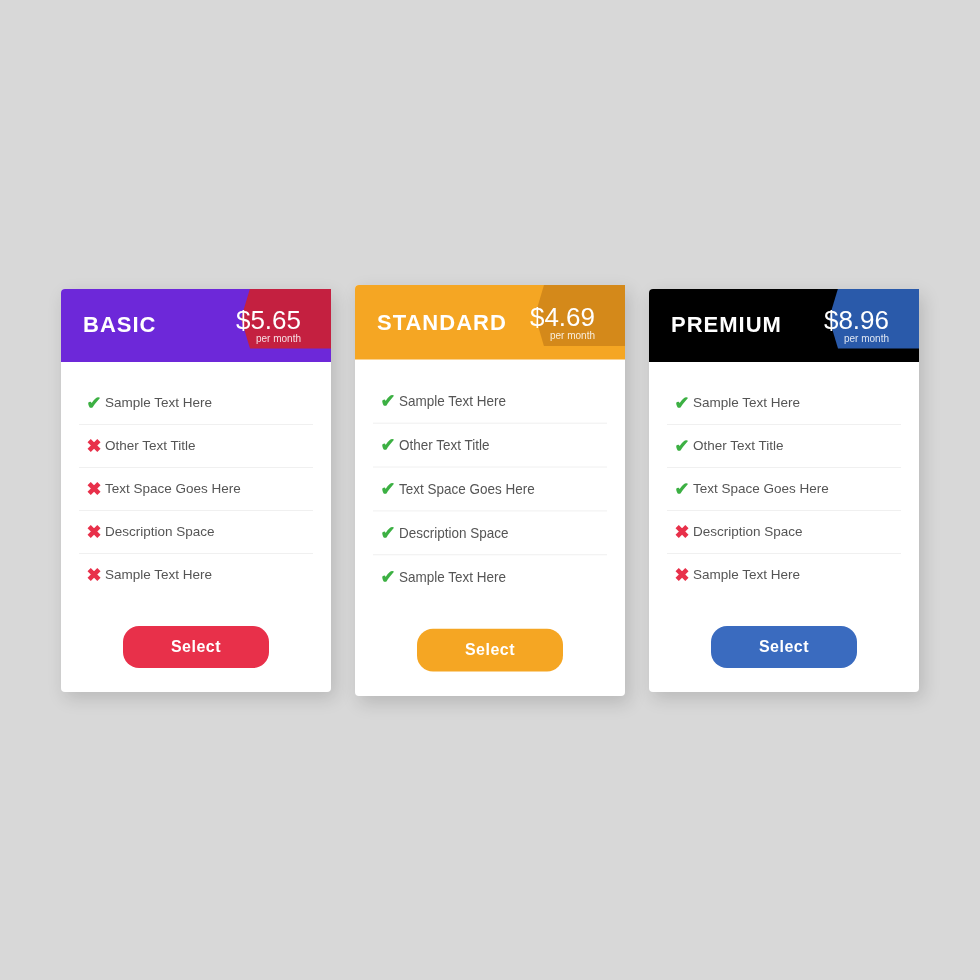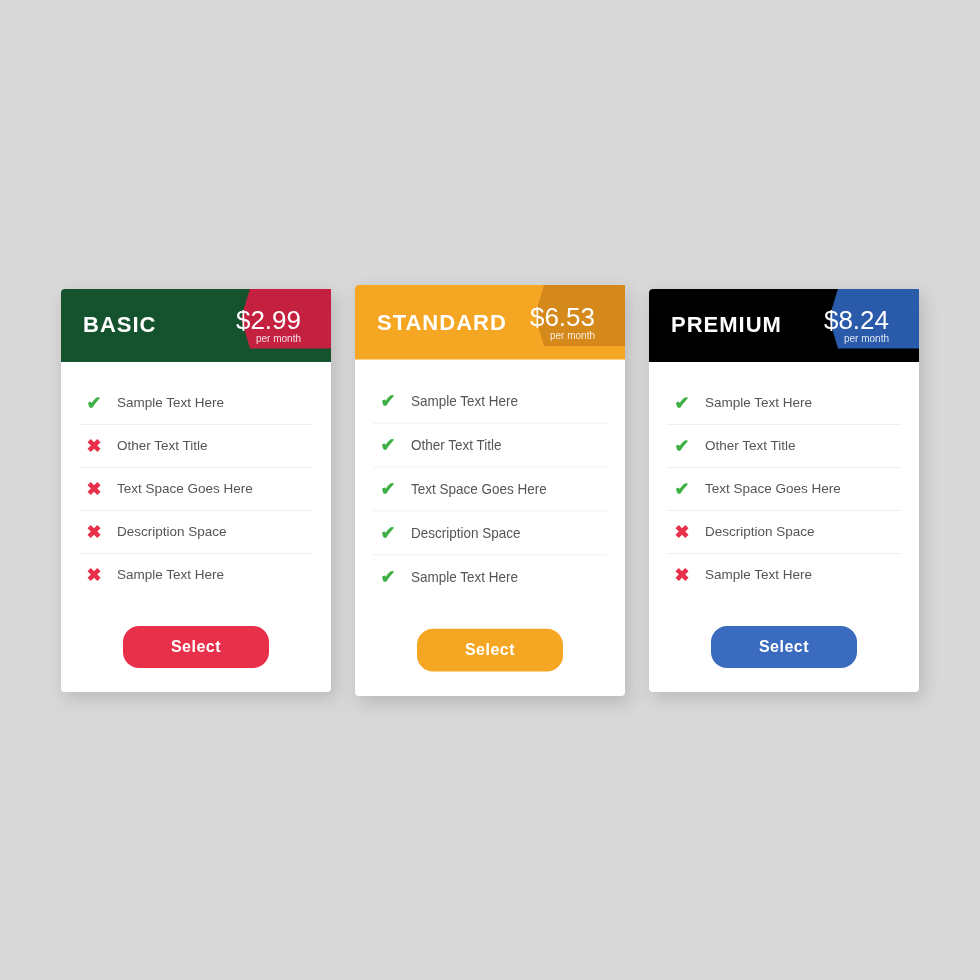--- a/index.html
+++ b/index.html
@@ -35,21 +35,21 @@
 
     .card-header {
       display: flex;
       align-items: center;
       justify-content: space-between;
       padding: 18px 22px;
       border-radius: 4px 4px 0 0;
       position: relative;
     }
 
-    .card-header.basic { background-color: #14532d; }
+    .card-header.basic { background-color: #6d28d9; }
     .card-header.standard { background-color: #f5a623; }
     .card-header.premium { background-color: #000000; }
 
     .plan-name {
       color: #ffffff;
       font-size: 22px;
       font-weight: 800;
       letter-spacing: 1px;
       text-transform: uppercase;
     }
@@ -99,21 +99,20 @@
     }
 
     .features-list {
       padding: 20px 18px 16px 18px;
       flex: 1;
     }
 
     .feature-item {
       display: flex;
       align-items: center;
-      gap: 12px;
       padding: 10px 4px;
       border-bottom: 1px solid #f0f0f0;
     }
 
     .feature-item:last-child {
       border-bottom: none;
     }
 
     .feature-icon {
       width: 22px;
@@ -169,21 +168,21 @@
   </style>
 </head>
 <body>
 
 <div class="pricing-container">
 <div class="pricing-card">
       <div class="card-header basic">
         <span class="plan-name">BASIC</span>
         <div class="price-ribbon basic">
           <div class="price-inner">
-            <div class="price-amount">$2.99</div>
+            <div class="price-amount">$5.65</div>
             <span class="price-period">per month</span>
           </div>
         </div>
       </div>
       <div class="features-list">
         <div class="feature-item">
           <span class="feature-icon icon-check check-mark"></span>
           <span class="feature-text">Sample Text Here</span>
         </div>
         <div class="feature-item">
@@ -205,21 +204,21 @@
       </div>
       <div class="card-footer">
         <button class="select-btn basic">Select</button>
       </div>
     </div>
     <div class="pricing-card standard-card">
       <div class="card-header standard">
         <span class="plan-name">STANDARD</span>
         <div class="price-ribbon standard">
           <div class="price-inner">
-            <div class="price-amount">$6.53</div>
+            <div class="price-amount">$4.69</div>
             <span class="price-period">per month</span>
           </div>
         </div>
       </div>
       <div class="features-list">
         <div class="feature-item">
           <span class="feature-icon icon-check check-mark"></span>
           <span class="feature-text">Sample Text Here</span>
         </div>
         <div class="feature-item">
@@ -241,21 +240,21 @@
       </div>
       <div class="card-footer">
         <button class="select-btn standard">Select</button>
       </div>
     </div>
     <div class="pricing-card">
       <div class="card-header premium">
         <span class="plan-name">PREMIUM</span>
         <div class="price-ribbon premium">
           <div class="price-inner">
-            <div class="price-amount">$8.24</div>
+            <div class="price-amount">$8.96</div>
             <span class="price-period">per month</span>
           </div>
         </div>
       </div>
       <div class="features-list">
         <div class="feature-item">
           <span class="feature-icon icon-check check-mark"></span>
           <span class="feature-text">Sample Text Here</span>
         </div>
         <div class="feature-item">

